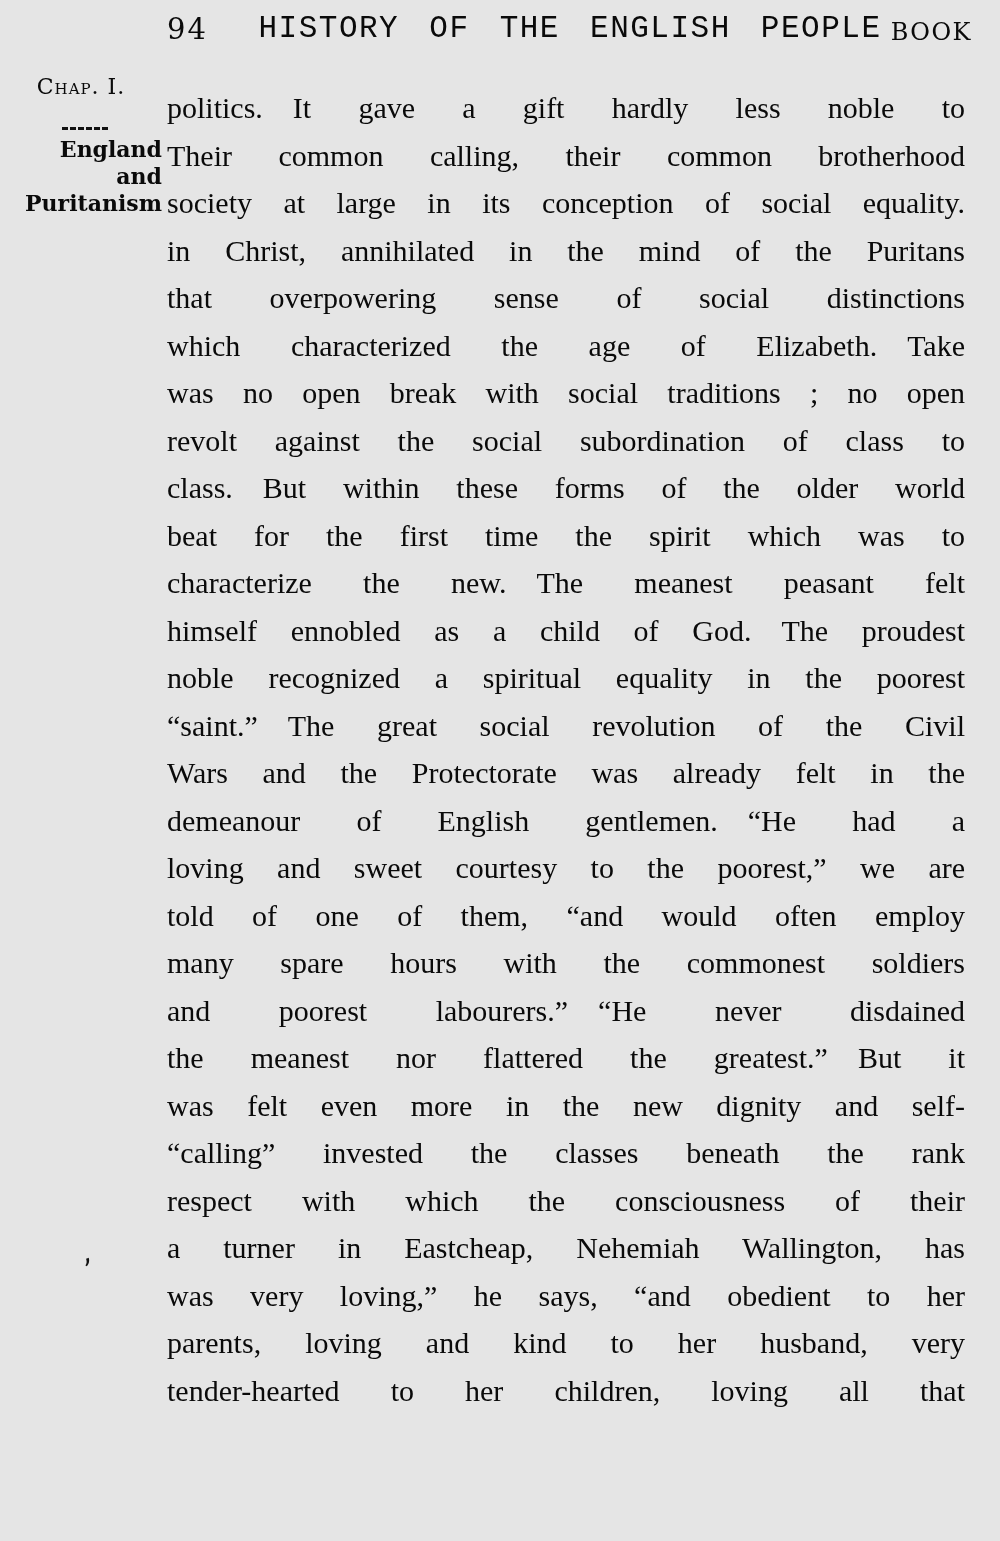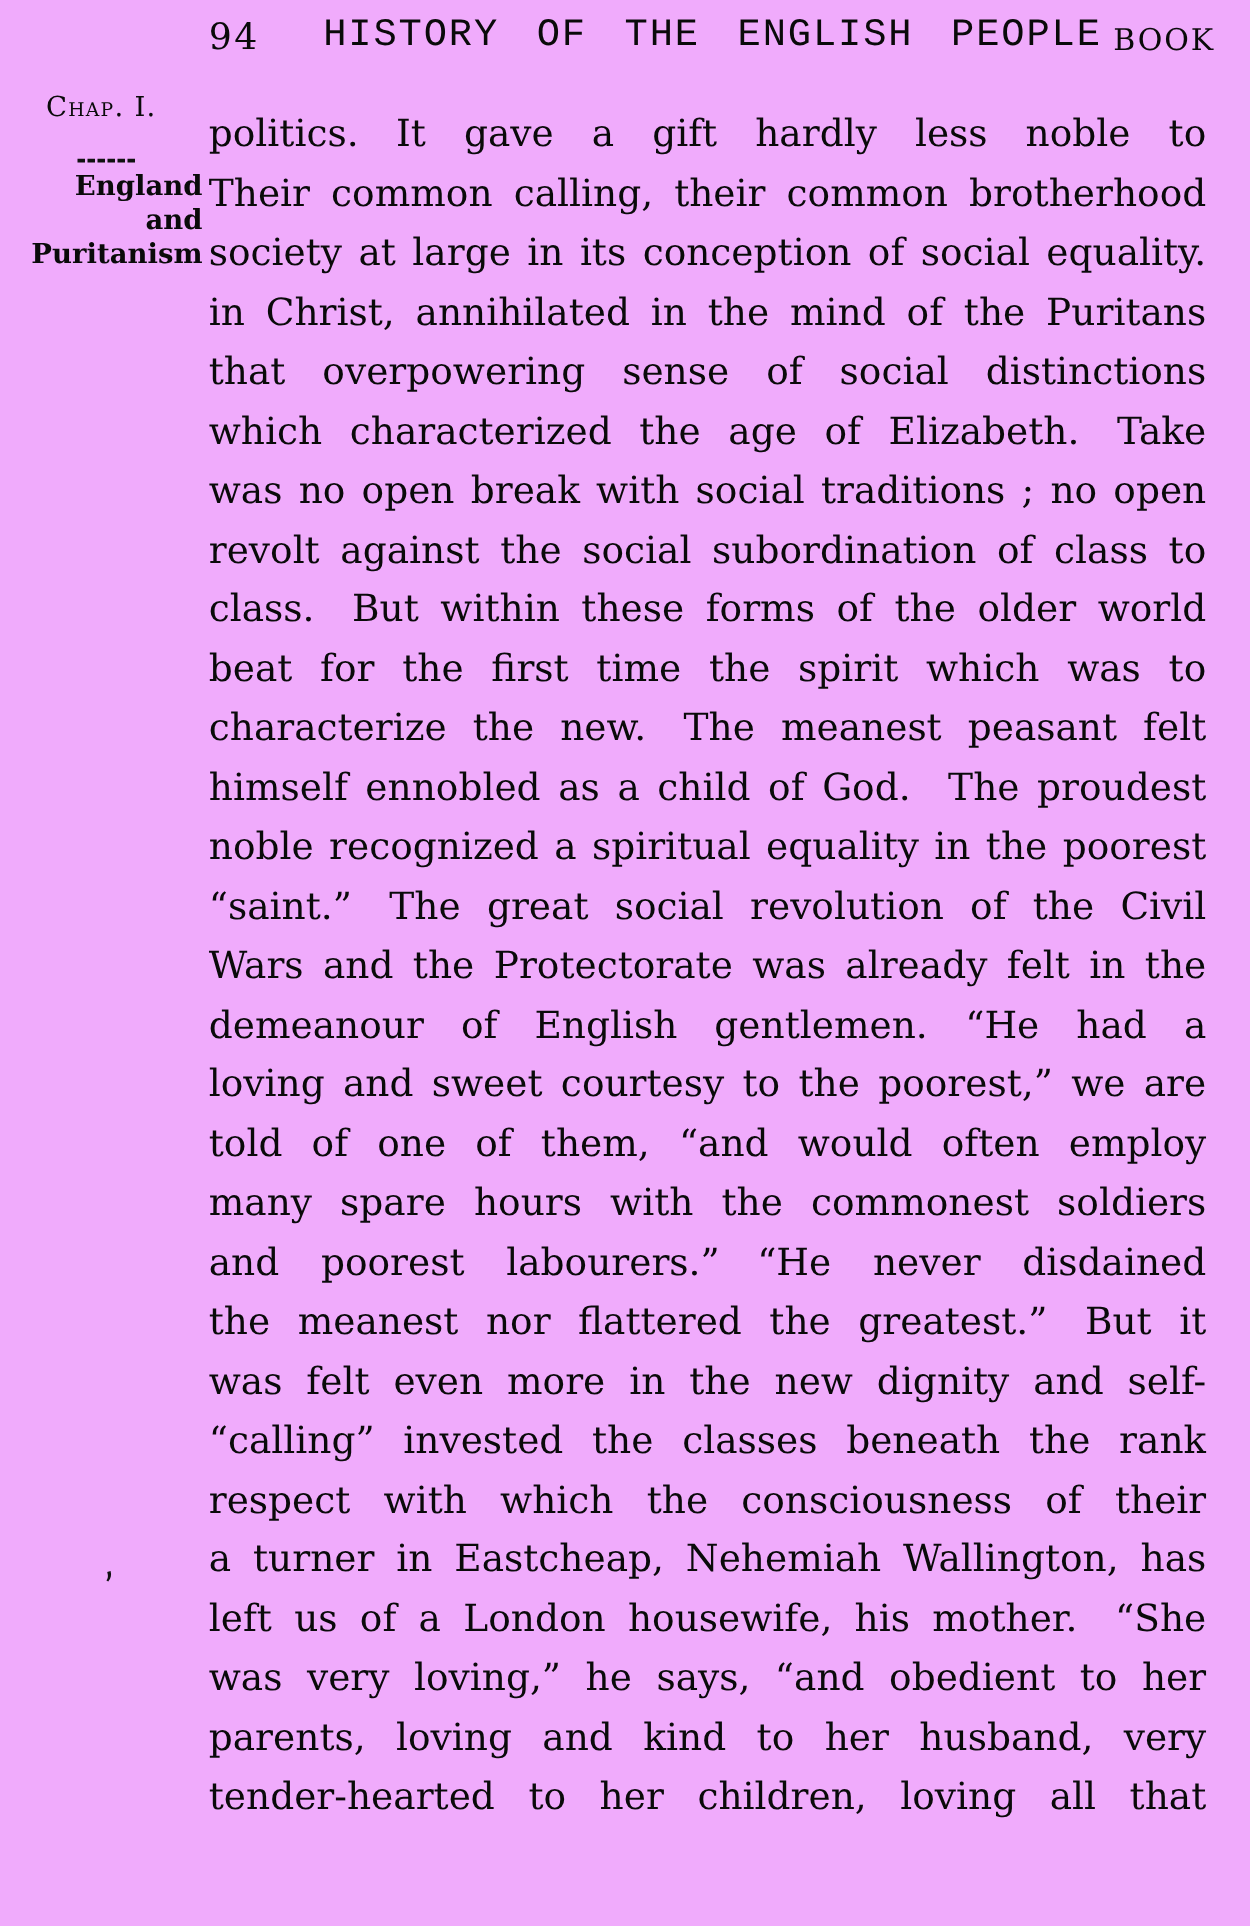--- a/index.html
+++ b/index.html
@@ -4,21 +4,21 @@
 <style>
   html, body {
     margin: 0;
     padding: 0;
     background: #ffffff;
   }
   .page {
     position: relative;
     width: 1000px;
     height: 1541px;
-    background: #f0abfc;
+    background: #e5e5e5;
     color: #0a0a0a;
     font-family: "DejaVu Serif", "Liberation Serif", serif;
     overflow: hidden;
   }
 
   
   .header-page-number {
     position: absolute;
     left: 167px;
     top: 12px;
@@ -84,20 +84,21 @@
     font-size: 30px;
   }
   .line {
     height: 47.5px;
     line-height: 47.5px;
     text-align: justify;
     text-align-last: justify;
     text-justify: inter-word;
     white-space: normal;
     overflow: hidden;
+    font-family: Liberation Serif, serif;
   }
 
   
   .stray-mark {
     position: absolute;
     left: 80px;
     top: 1234px;
     font-size: 30px;
     transform: rotate(-18deg);
     color: #111;
@@ -140,19 +141,18 @@
     <div class="line">demeanour of English gentlemen. “He had a</div>
     <div class="line">loving and sweet courtesy to the poorest,” we are</div>
     <div class="line">told of one of them, “and would often employ</div>
     <div class="line">many spare hours with the commonest soldiers</div>
     <div class="line">and poorest labourers.” “He never disdained</div>
     <div class="line">the meanest nor flattered the greatest.” But it</div>
     <div class="line">was felt even more in the new dignity and self-</div>
     <div class="line">“calling” invested the classes beneath the rank</div>
     <div class="line">respect with which the consciousness of their</div>
     <div class="line">a turner in Eastcheap, Nehemiah Wallington, has</div>
-    <div class="line">left us of a London housewife, his mother. “She</div>
     <div class="line">was very loving,” he says, “and obedient to her</div>
     <div class="line">parents, loving and kind to her husband, very</div>
     <div class="line">tender-hearted to her children, loving all that</div>
   </div>
 
 </div>
 
 </body></html>

